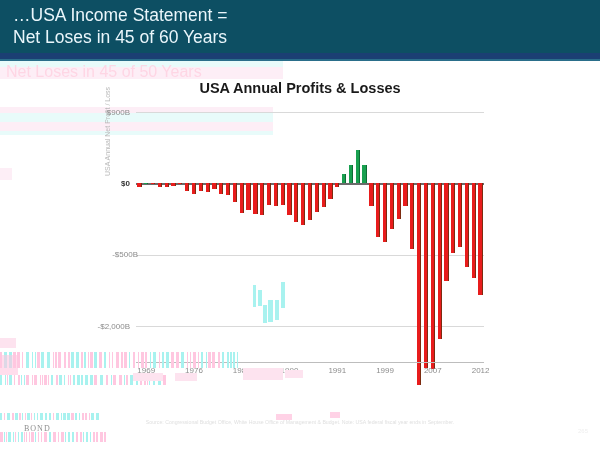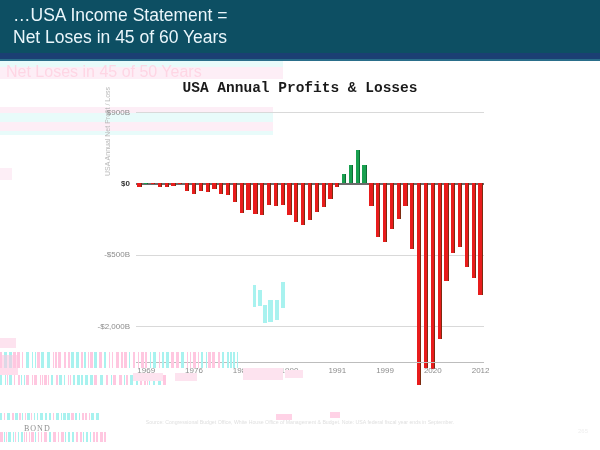--- a/index.html
+++ b/index.html
@@ -43,21 +43,21 @@
   #ghost-title{
     left:6px;top:62px;width:330px;
     color:#ffd2e2;font-size:16px;line-height:19px;
     opacity:.85;white-space:nowrap;
   }
   .band{position:absolute;pointer-events:none;}
 
   
   #chart-title{
     position:absolute;left:0;top:80px;width:600px;
-    text-align:center;font-size:14.5px;font-weight:bold;color:#1a1a1a;font-family:Liberation Mono, monospace;
+    text-align:center;font-size:14.5px;font-weight:bold;color:#1a1a1a;
   }
   #plot{
     position:absolute;
     left:136px;top:112px;
     width:348px;height:250px;
   }
   .gridline{
     position:absolute;left:0;width:348px;height:1px;background:#d9d9d9;
   }
   .gridline.zero{background:#6b6b6b;height:1.3px;}
@@ -282,33 +282,33 @@
           <div class="fill"></div>
         </div>
         <div class="bar neg" style="left: 342.473px; top: 71.4286px; width: 4.23059px; height: 111.286px;">
           <div class="fill"></div>
         </div>
       </div>
   </div>
   <div id="yticks">
       <div class="ytick" style="left: 0px; width: 130px; text-align: right; right: auto; top: 107.5px;">$900B</div>
       <div class="ytick" style="left: 0px; width: 130px; text-align: right; right: auto; top: 178.929px; color: rgb(51, 51, 51); font-weight: bold;">$0</div>
-      <div class="ytick" style="left: 0px; width: 130px; text-align: right; right: auto; top: 250.357px;">-$500B</div>
+      <div class="ytick" style="left: 8px; width: 130px; text-align: right; right: auto; top: 250.357px;">-$500B</div>
       <div class="ytick" style="left: 0px; width: 130px; text-align: right; right: auto; top: 321.786px;">-$2,000B</div>
     </div>
 
   <div id="xaxis"></div>
   <div id="xticks">
       <div class="xtick" style="left: 146.235px;">1969</div>
       <div class="xtick" style="left: 194px;">1976</div>
       <div class="xtick" style="left: 241.765px;">1983</div>
       <div class="xtick" style="left: 289.529px;">1990</div>
       <div class="xtick" style="left: 337.294px;">1991</div>
       <div class="xtick" style="left: 385.059px;">1999</div>
-      <div class="xtick" style="left: 432.824px;">2020</div>
+      <div class="xtick" style="left: 432.824px;">2007</div>
       <div class="xtick" style="left: 480.588px;">2012</div>
     </div>
 
   <div id="artifacts">
       <div style="position: absolute; left: 0px; top: 352px; width: 2px; height: 16px; background: rgb(255, 199, 224); opacity: 1; pointer-events: none;"></div>
       <div style="position: absolute; left: 4px; top: 352px; width: 3px; height: 16px; background: rgb(168, 242, 239); opacity: 1; pointer-events: none;"></div>
       <div style="position: absolute; left: 9px; top: 352px; width: 3px; height: 16px; background: rgb(168, 242, 239); opacity: 1; pointer-events: none;"></div>
       <div style="position: absolute; left: 13px; top: 352px; width: 3px; height: 16px; background: rgb(255, 199, 224); opacity: 1; pointer-events: none;"></div>
       <div style="position: absolute; left: 17px; top: 352px; width: 3px; height: 16px; background: rgb(255, 199, 224); opacity: 1; pointer-events: none;"></div>
       <div style="position: absolute; left: 22px; top: 352px; width: 1px; height: 16px; background: rgb(255, 199, 224); opacity: 1; pointer-events: none;"></div>

